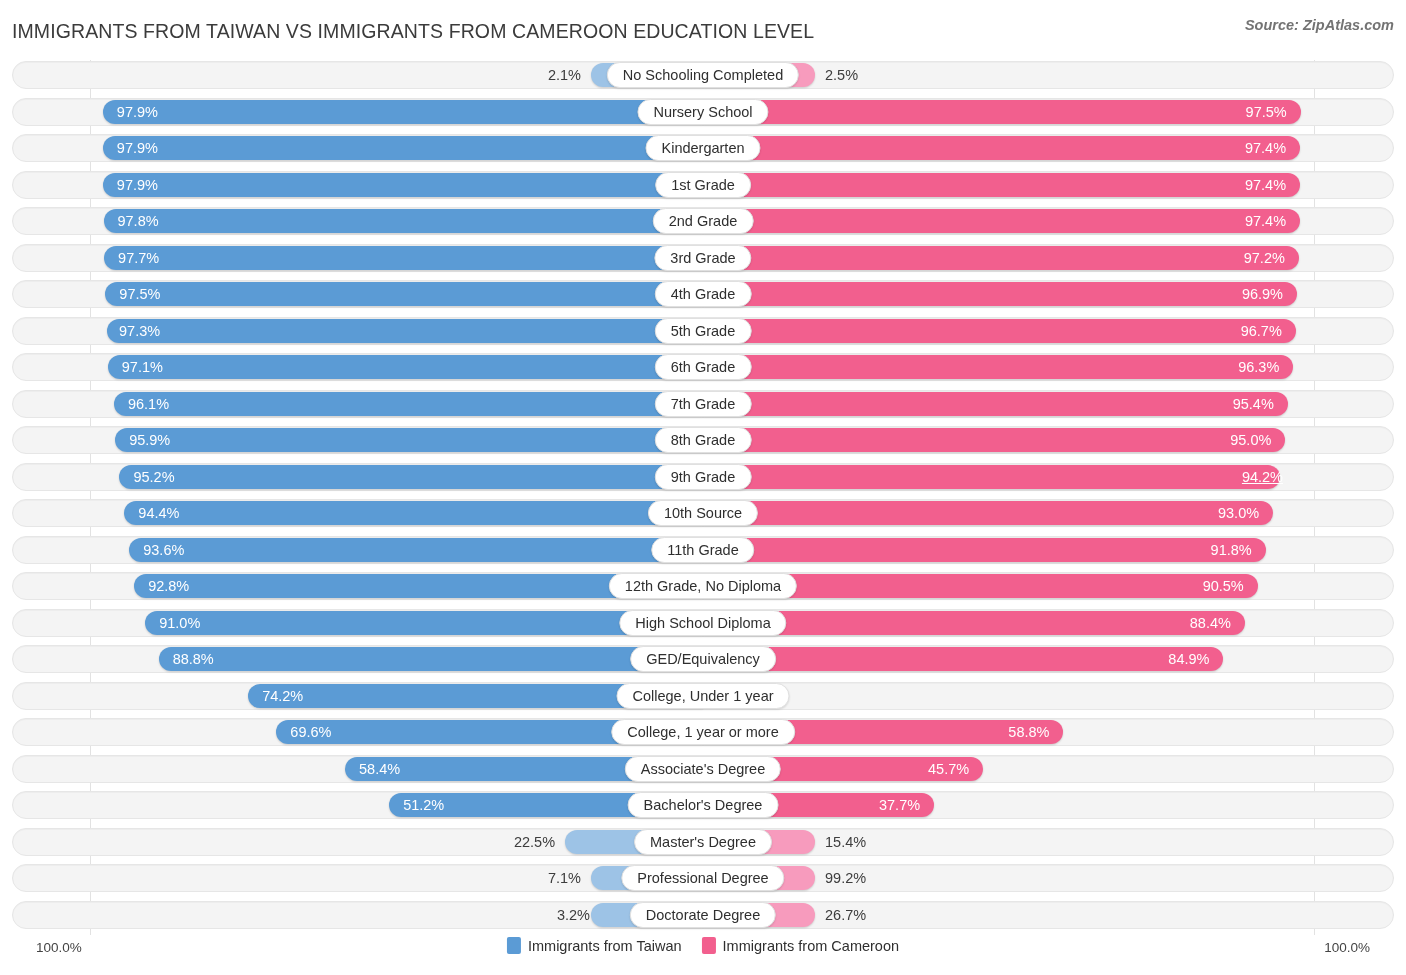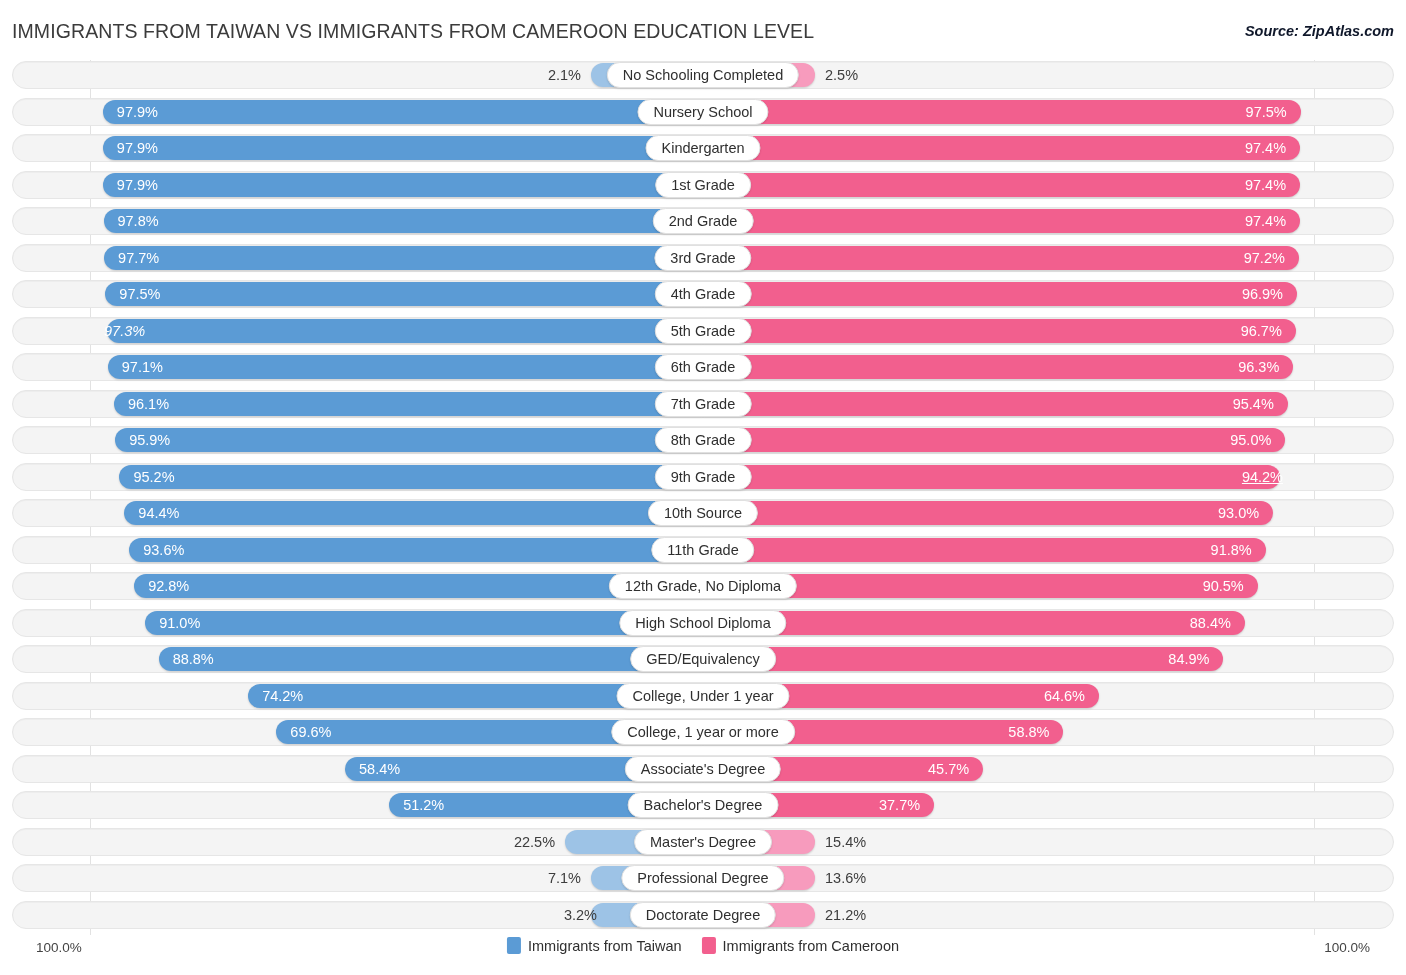--- a/index.html
+++ b/index.html
@@ -33,25 +33,25 @@
     top: 20px;
     font-size: 19.5px;
     letter-spacing: 0.1px;
     color: #3b3b3b;
     font-weight: 400;
     white-space: nowrap;
   }
   .source {
     position: absolute;
     right: 12px;
-    top: 23px;
+    top: 17px;
     font-size: 14.5px;
     font-style: italic;
     font-weight: bold;
-    color: #0f172a;
+    color: #737373;
     white-space: nowrap;
   }
 
   
   .chart-area {
     position: absolute;
     left: 12px;
     top: 60px;
     width: 1382px;
     height: 875px;
@@ -312,21 +312,21 @@
           <div class="half right">
             <div class="bar right" style="width: 593.997px;"></div>
             <div class="val-in right" style="right: 111.003px;">96.9%</div>
           </div>
           <div class="center-pill">4th Grade</div>
         </div>
         <div class="row">
           <div class="track"></div>
           <div class="half left">
             <div class="bar left" style="width: 596.449px;"></div>
-            <div class="val-in left" style="left: 92px; font-style: italic;">97.3%</div>
+            <div class="val-in left" style="left: 107px;">97.3%</div>
           </div>
           <div class="half right">
             <div class="bar right" style="width: 592.771px;"></div>
             <div class="val-in right" style="right: 112.229px;">96.7%</div>
           </div>
           <div class="center-pill">5th Grade</div>
         </div>
         <div class="row">
           <div class="track"></div>
           <div class="half left">
@@ -434,24 +434,20 @@
             <div class="val-in right" style="right: 184.563px;">84.9%</div>
           </div>
           <div class="center-pill">GED/Equivalency</div>
         </div>
         <div class="row">
           <div class="track"></div>
           <div class="half left">
             <div class="bar left" style="width: 454.846px;"></div>
             <div class="val-in left" style="left: 250.154px;">74.2%</div>
           </div>
-          <div class="half right">
-            <div class="bar right" style="width: 395.998px;"></div>
-            <div class="val-in right" style="right: 309.002px;">64.6%</div>
-          </div>
           <div class="center-pill">College, Under 1 year</div>
         </div>
         <div class="row">
           <div class="track"></div>
           <div class="half left">
             <div class="bar left" style="width: 426.648px;"></div>
             <div class="val-in left" style="left: 278.352px;">69.6%</div>
           </div>
           <div class="half right">
             <div class="bar right" style="width: 360.444px;"></div>
@@ -496,33 +492,33 @@
           <div class="center-pill">Master's Degree</div>
         </div>
         <div class="row">
           <div class="track"></div>
           <div class="half left">
             <div class="bar left pale" style="width: 112px;"></div>
             <div class="val-out" style="right: 122px;">7.1%</div>
           </div>
           <div class="half right">
             <div class="bar right pale" style="width: 112px;"></div>
-            <div class="val-out" style="left: 122px;">13.6%</div>
+            <div class="val-out" style="left: 122px;">99.2%</div>
           </div>
           <div class="center-pill">Professional Degree</div>
         </div>
         <div class="row">
           <div class="track"></div>
           <div class="half left">
             <div class="bar left pale" style="width: 112px;"></div>
-            <div class="val-out" style="right: 106px;">3.2%</div>
+            <div class="val-out" style="right: 113px;">3.2%</div>
           </div>
           <div class="half right">
             <div class="bar right pale" style="width: 112px;"></div>
-            <div class="val-out" style="left: 122px;">21.2%</div>
+            <div class="val-out" style="left: 122px;">26.7%</div>
           </div>
           <div class="center-pill">Doctorate Degree</div>
         </div>
       </div>
   </div>
 
   <div class="footer">
     <div class="axis-min-left">100.0%</div>
     <div class="legend" id="legend">
         <div class="legend-item">

